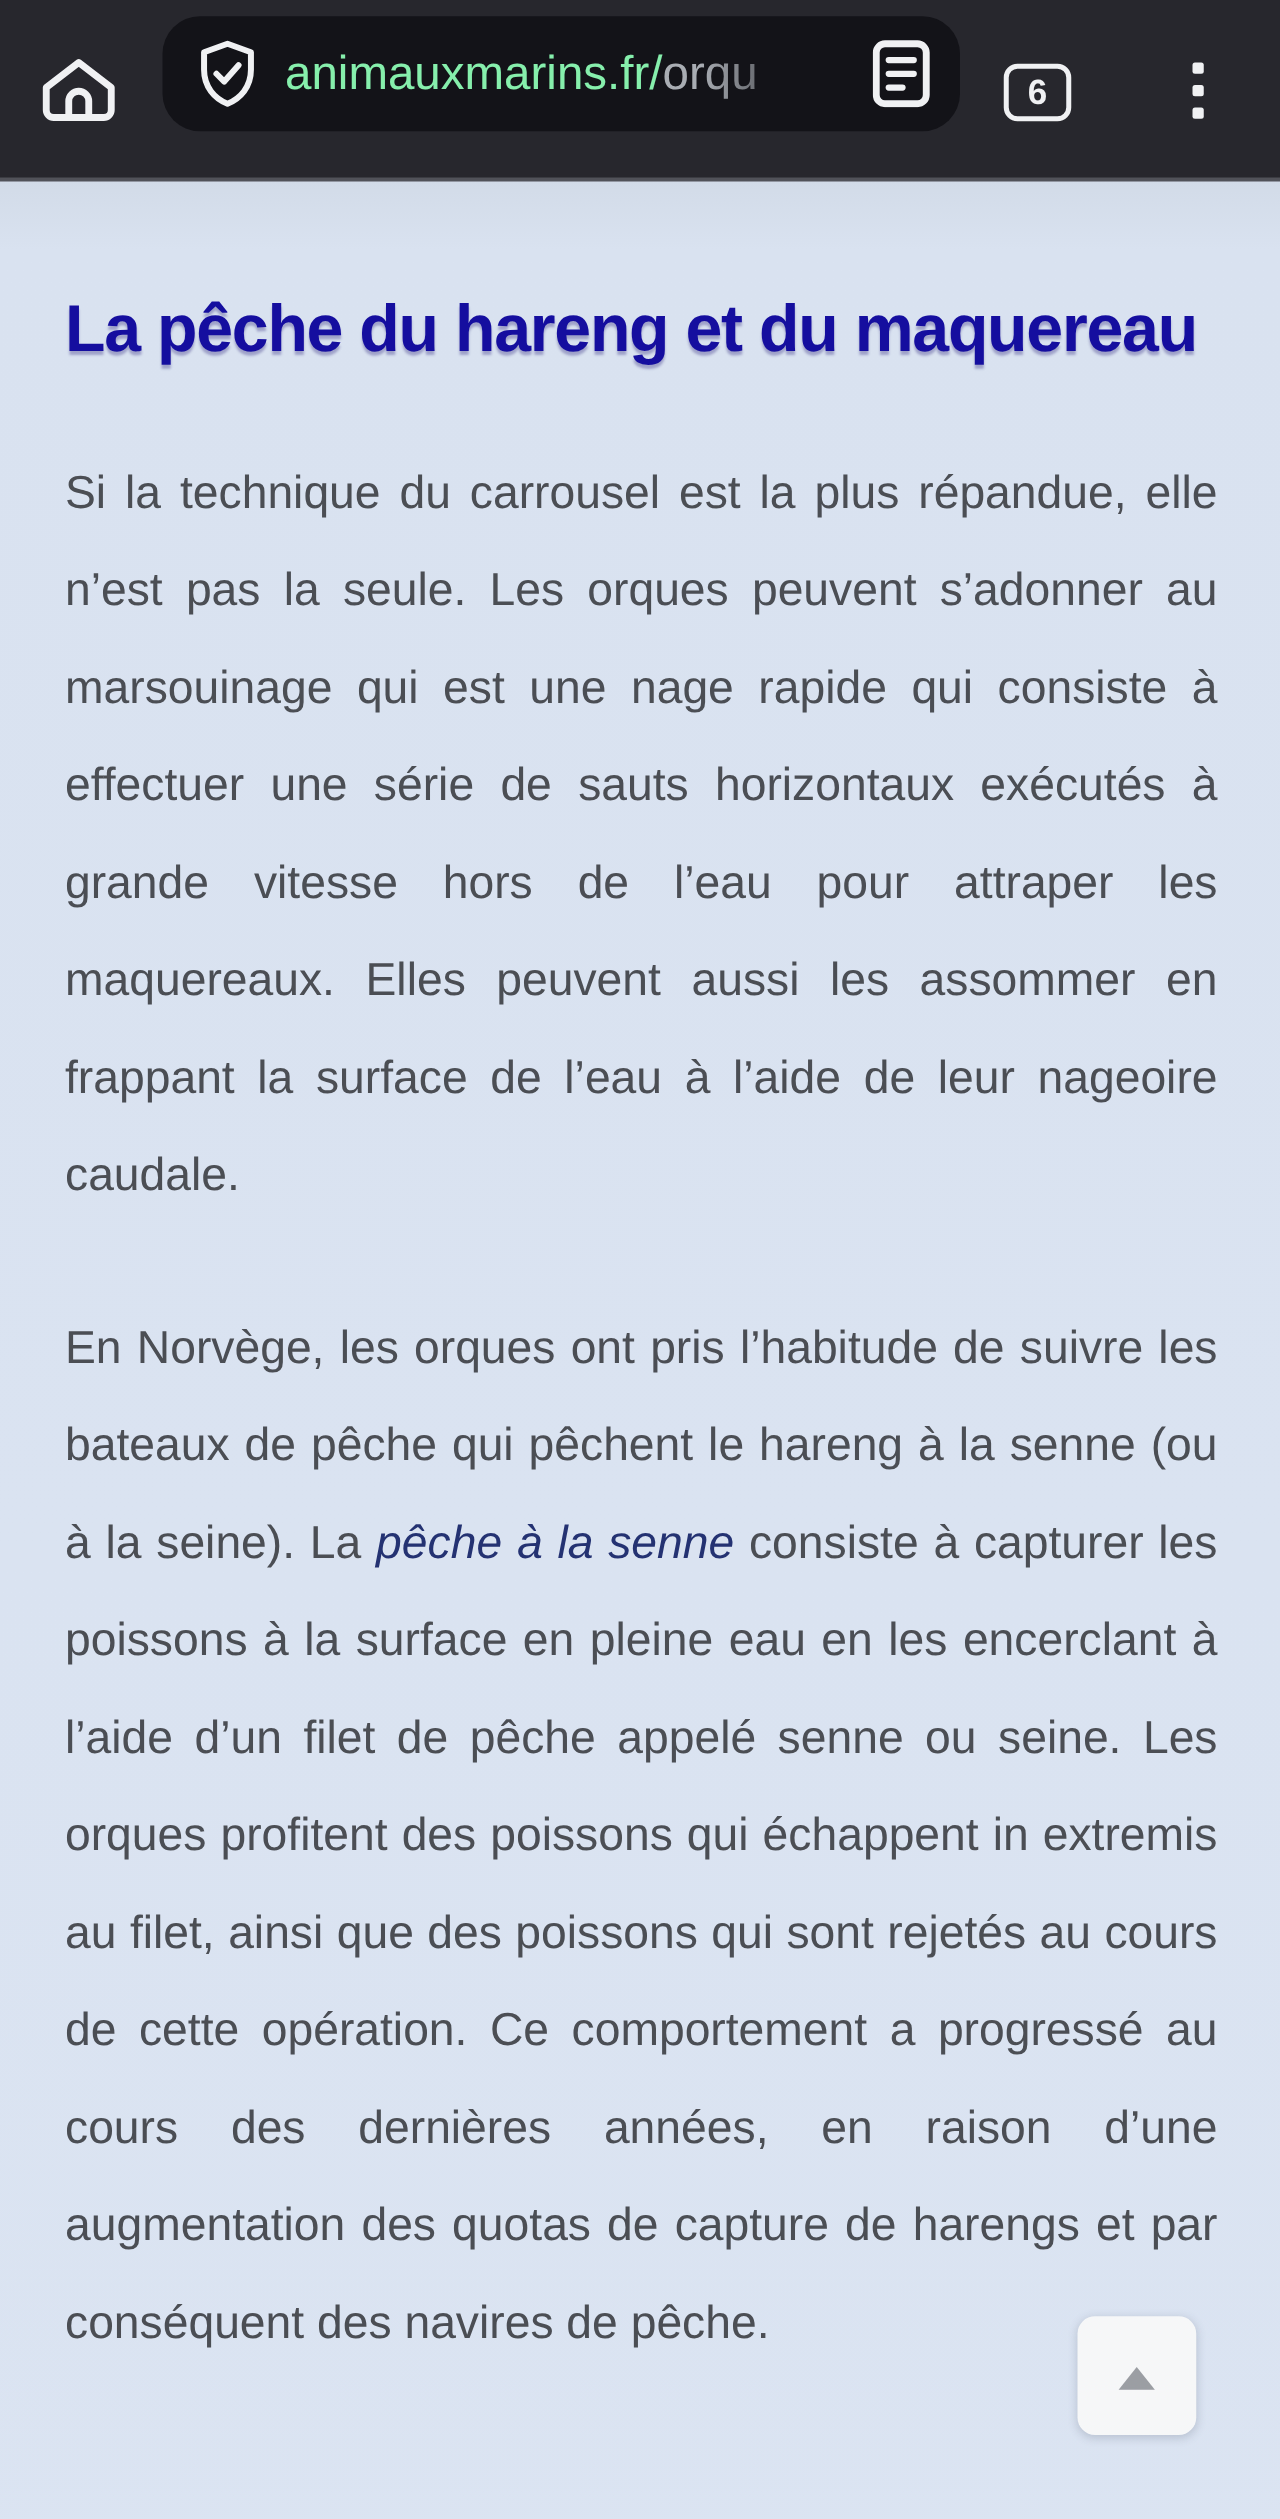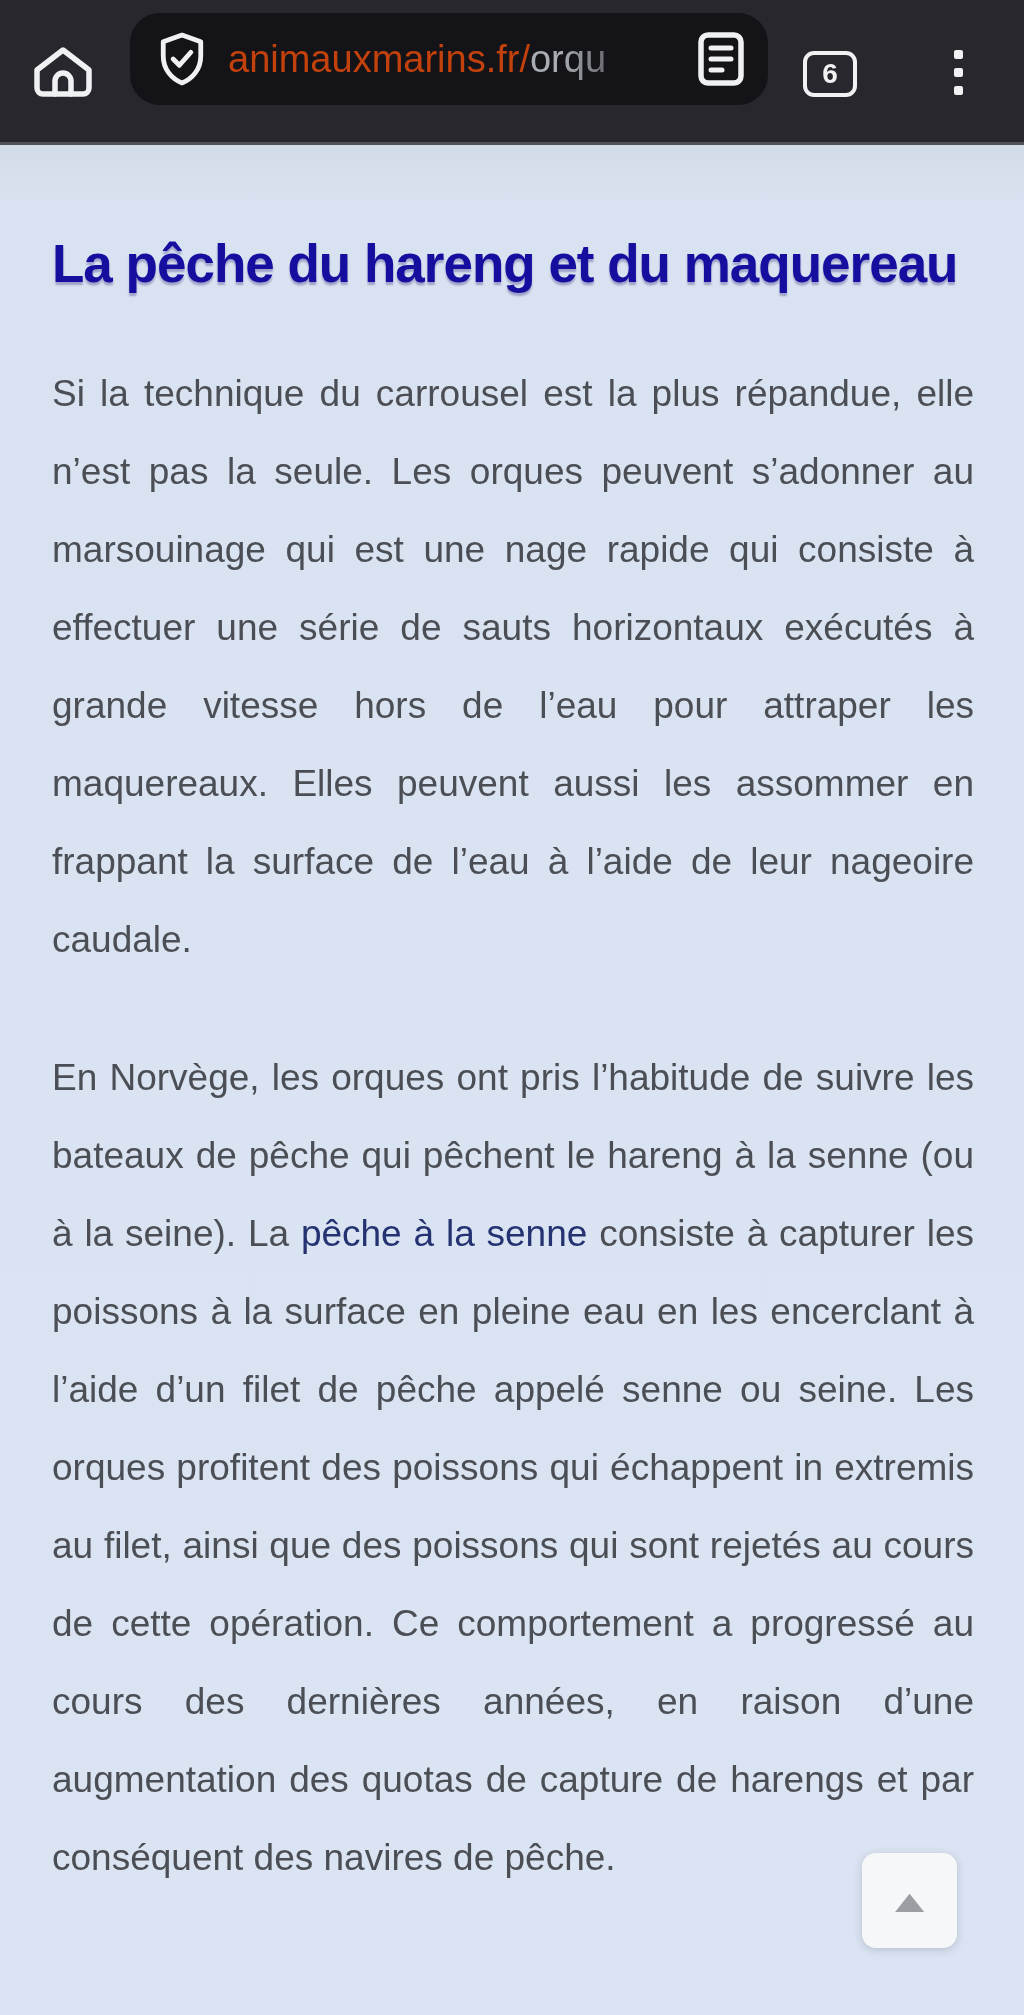--- a/index.html
+++ b/index.html
@@ -39,21 +39,21 @@
   }
   .url-text {
     margin-left:20px;
     position:relative;
     flex:1 1 auto;
     overflow:hidden;
     white-space:nowrap;
     font-size:38px;
     height:56px; line-height:56px;
   }
-  .url-domain { color:#c2410c; }
+  .url-domain { color:#86efac; }
   .url-path   { color:#a9adb3; }
   .url-fade {
     position:absolute; right:0; top:0; bottom:0; width:130px;
     background:linear-gradient(to right, rgba(19,19,24,0), #131318 85%);
   }
   .reader-btn {
     margin:0 22px 0 6px; flex:0 0 auto;
     width:50px; height:58px;
     background:none; border:none; padding:0; cursor:pointer;
     display:flex; align-items:center; justify-content:center;
@@ -102,21 +102,21 @@
   }
   .section-heading.second { margin-top:190px; }
   .body-para {
     margin:56px 0 0 0;
     font-size:37px;
     line-height:78px;
     color:#4b4e54;
     text-align:justify;
   }
   .body-para.p2 { margin-top:60px; }
-  .inline-link { color:#243272; text-decoration:none; cursor:pointer; }
+  .inline-link { color:#243272; text-decoration:none; cursor:pointer;font-style:italic; }
 
   
   .scroll-top {
     position:absolute; left:862px; top:1853px;
     width:95px; height:95px;
     background:#f6f7f8;
     border:none; border-radius:14px;
     box-shadow:0 2px 8px rgba(60,70,90,0.22);
     cursor:pointer;
     display:flex; align-items:center; justify-content:center;

